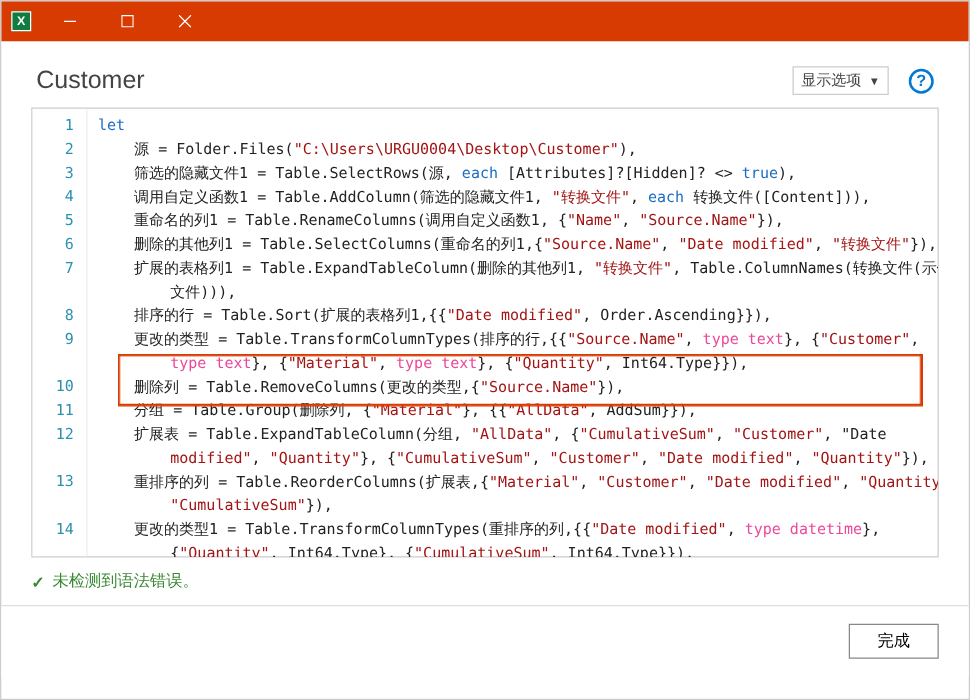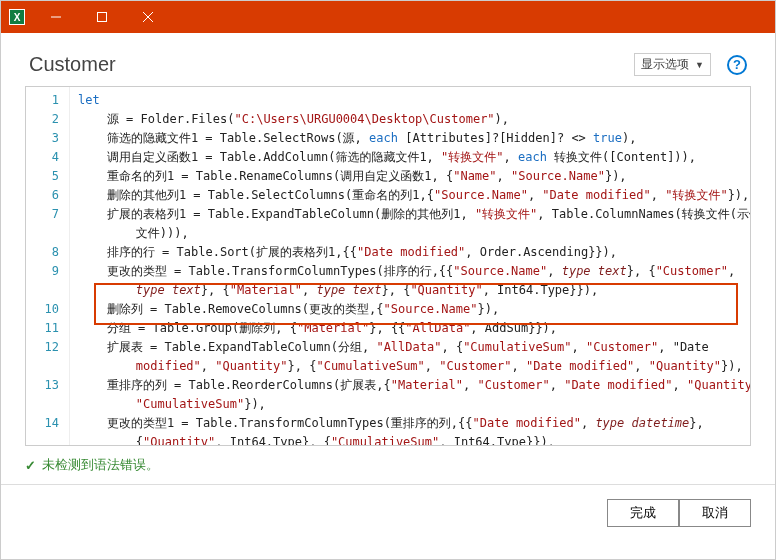--- a/index.html
+++ b/index.html
@@ -12,21 +12,21 @@
   .header { padding: 20px 28px 10px 28px; display: flex; align-items: center; }
   .header h1 { font-weight: 300; font-size: 20px; color: #444; flex: 1; }
   .dropdown { border: 1px solid #ccc; font-size: 12px; padding: 2px 6px; color: #444; display: inline-flex; align-items: center; cursor: pointer; margin-right: 16px; }
   .dropdown .chev { margin-left: 6px; font-size: 9px; }
   .help { width: 20px; height: 20px; border-radius: 50%; border: 2px solid #0078d4; color: #0078d4; font-weight: bold; font-size: 13px; display: flex; align-items: center; justify-content: center; cursor: pointer; }
   .editor-wrap { margin: 0 24px; border: 1px solid #ccc; height: 360px; overflow: hidden; display: flex; font-family: Consolas, monospace; font-size: 12px; line-height: 19px; position: relative; }
   .gutter { background: #fff; border-right: 1px solid #eee; text-align: right; color: #2b91af; padding: 4px 10px 4px 8px; user-select: none; min-width: 44px; }
   .code { white-space: pre; padding: 4px 8px; color: #222; overflow: auto; flex: 1; }
   .kw { color: #1b6ec2; }
   .str { color: #a31515; }
-  .typ { color: #7f1d1d; font-style: italic; }
+  .typ { color: #ec4899; }
   .hl-box { position: absolute; border: 2px solid #d83b01; left: 68px; right: 12px; top: 196px; height: 42px; pointer-events: none; }
   .status { margin: 10px 24px; color: #388a34; font-size: 13px; display: flex; align-items: center; gap: 6px; }
   .status .check { font-weight: bold; }
   .footer { border-top: 1px solid #ddd; padding: 14px 24px; display: flex; justify-content: flex-end; gap: 0; background:#fff; }
   .btn { border: 1px solid #888; background: #fff; font-size: 13px; padding: 4px 22px; cursor: pointer; }
   .gutter div { height: 19px; }
 </style>
 </head>
 <body>
 
@@ -85,14 +85,13 @@
   <div class="hl-box"></div>
 </div>
 
 <div class="status">
   <span class="check">✓</span>
   <span>未检测到语法错误。</span>
 </div>
 
 <div class="footer">
   <button class="btn">完成</button>
-  <button class="btn">取消</button>
 </div>
 
 </body></html>

